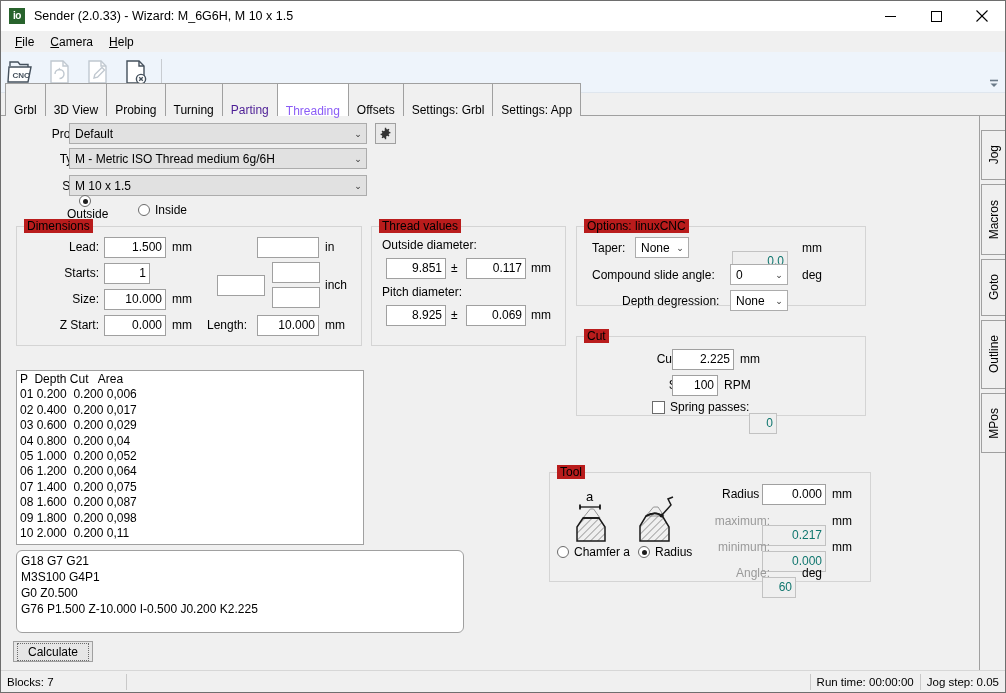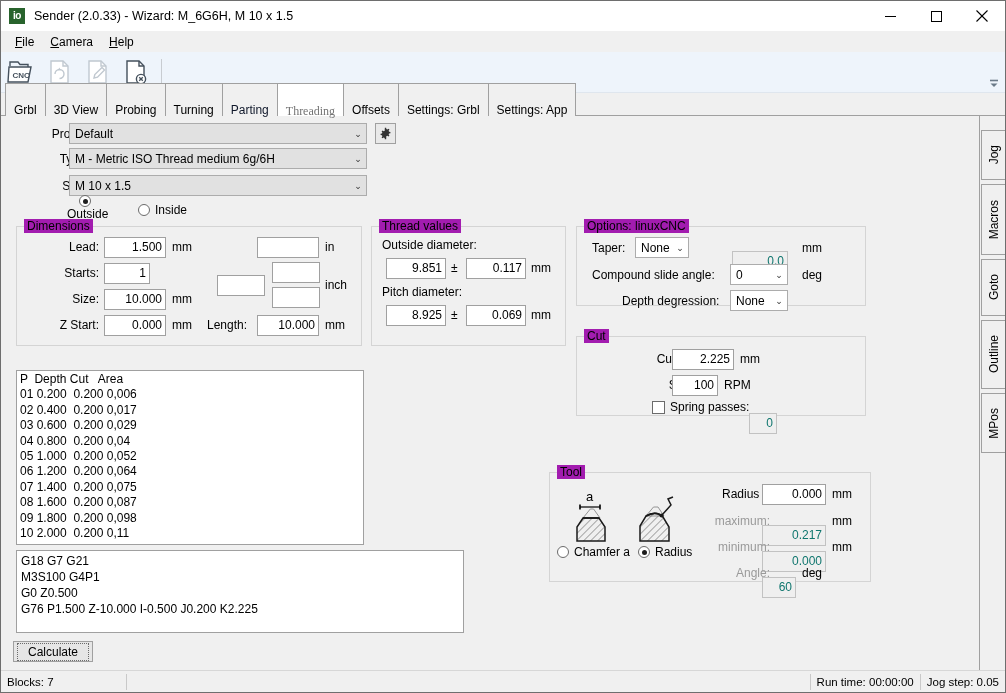--- a/index.html
+++ b/index.html
@@ -81,27 +81,26 @@
     padding:16px 8px;
     border:1px solid #a0a0a0;
     border-bottom:none;
     background:#f0f0f0;
     font-size:12px;color:#000;
     margin-right:-1px;
     position:relative;z-index:1;
     box-sizing:border-box;
     white-space:nowrap;
   }
-  .tab.disabled{color:#0f172a;}
+  .tab.disabled{color:#4c1d95;}
   .tab.active{
     background:#ffffff;
     height:18px;line-height:22px;
     z-index:3;
-    color:#737373;
-    font-family:Liberation Serif, serif;
+    color:#8b5cf6;
   }
   
   .content-area{
     flex:1 1 auto;display:flex;min-height:0;position:relative;
     background:#f0f0f0;
   }
   .main-panel{
     flex:1 1 auto;position:relative;background:#f0f0f0;
     border-right:0;
   }
@@ -158,21 +157,21 @@
     overflow:hidden;white-space:nowrap;
   }
   .txtfield.ro{background:#efefef;color:#0f766e;border-color:#c2c2c2;margin-top:14px;}
   .gbox{
     position:absolute;
     border:1px solid #d4d4d4;
     box-sizing:border-box;
   }
   .gbox > .gtitle{
     position:absolute;top:-8px;left:7px;
-    background:#a21caf;padding:0 3px;
+    background:#b91c1c;padding:0 3px;
     font-size:12px;color:#000;white-space:nowrap;
   }
   .radio{
     display:inline-flex;align-items:center;font-size:12px;color:#000;
   }
   .radio .dot{
     width:12px;height:12px;border-radius:50%;
     border:1px solid #6b6b6b;background:#fff;
     margin-right:5px;box-sizing:border-box;
     display:inline-block;position:relative;flex:0 0 12px;
@@ -512,21 +511,21 @@
 
         <div class="abs lbl dim" style="left:125px;top:67px;width:95px;text-align:right;">minimum:</div>
         <div class="txtfield abs ro" style="left:212px;top:64px;width:64px;">0.000</div>
         <div class="abs lbl" style="left:282px;top:67px;">mm</div>
 
         <div class="abs lbl dim" style="left:125px;top:93px;width:95px;text-align:right;">Angle:</div>
         <div class="txtfield abs ro" style="left:212px;top:90px;width:34px;">60</div>
         <div class="abs lbl" style="left:252px;top:93px;">deg</div>
       </div>
 
-      <div class="gcode" style="left:15px;top:434px;width:448px;height:83px;">
+      <div class="gcode" style="left:15px;top:434px;width:448px;height:83px;border-radius:6px;">
         <div class="row">G18 G7 G21</div>
         <div class="row">M3S100 G4P1</div>
         <div class="row">G0 Z0.500</div>
         <div class="row">G76 P1.500 Z-10.000 I-0.500 J0.200 K2.225</div>
       </div>
 
       <div class="btn-calc" style="left:12px;top:525px;width:80px;height:21px;">
         <span class="inner">Calculate</span>
       </div>
 

